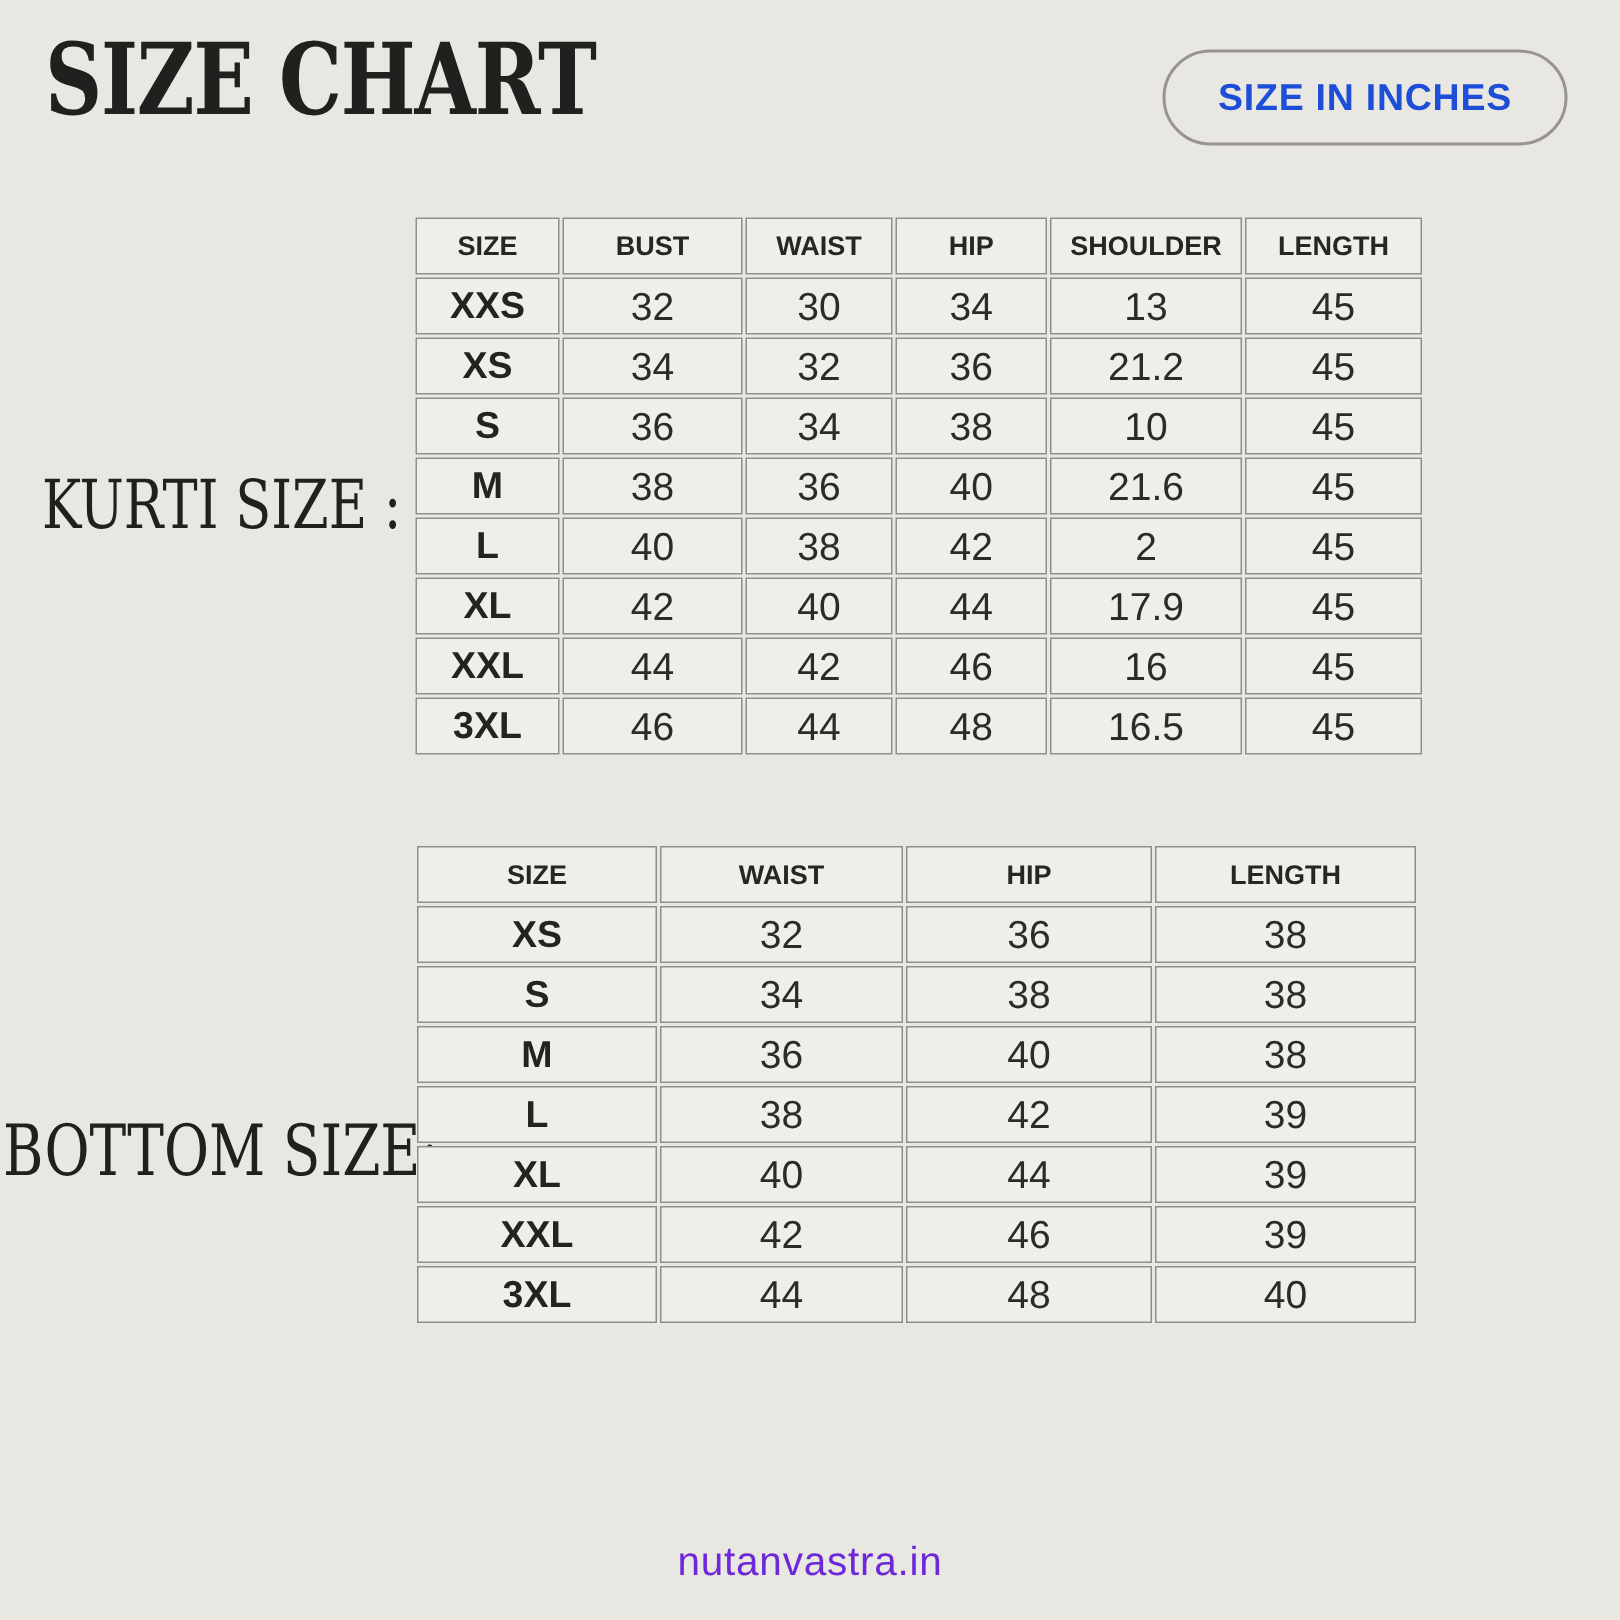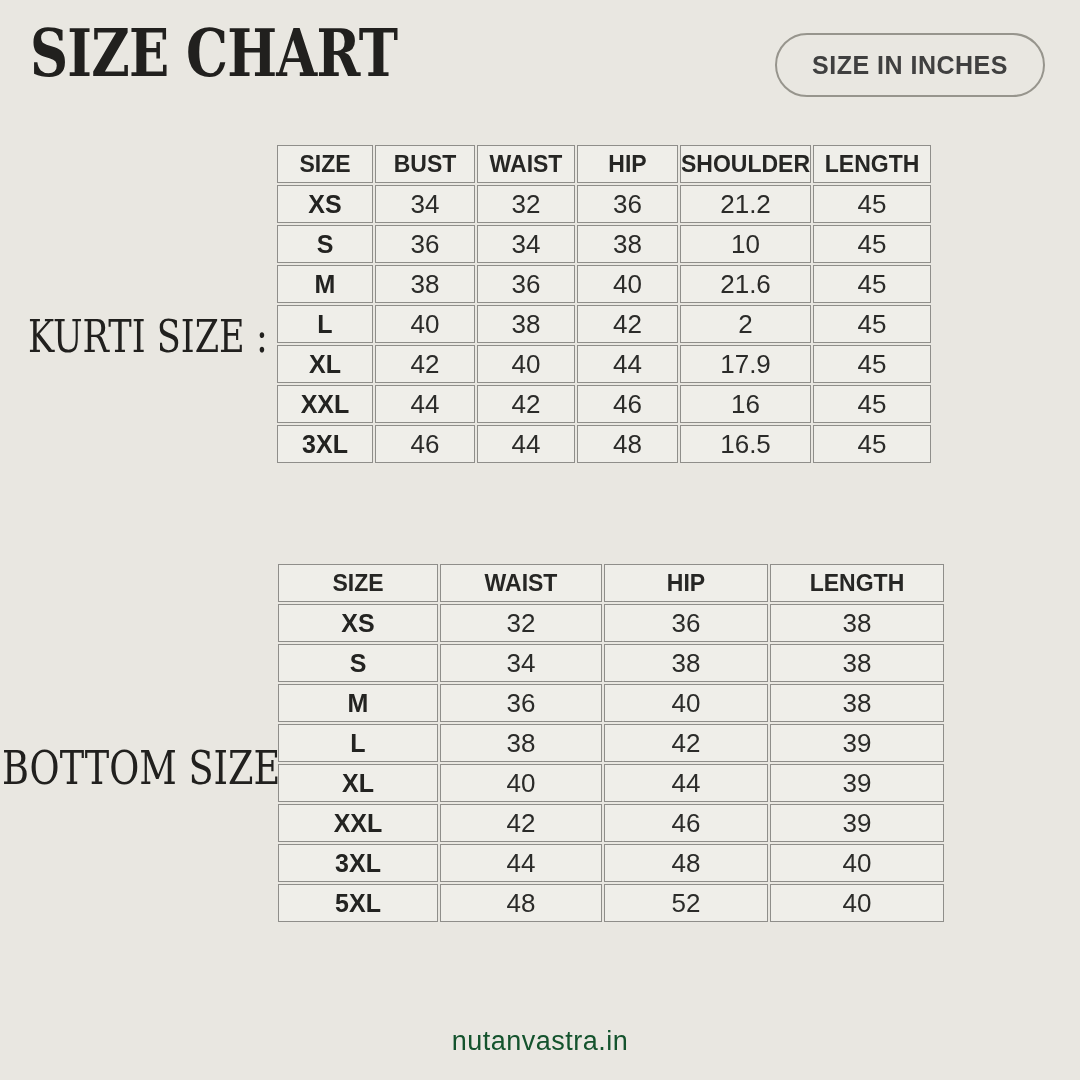--- a/index.html
+++ b/index.html
@@ -38,21 +38,21 @@
     width: 270px;
     height: 64px;
     border: 2px solid #97958d;
     border-radius: 33px;
     display: flex;
     align-items: center;
     justify-content: center;
     font-size: 25px;
     font-weight: 700;
     letter-spacing: 0.5px;
-    color: #404040;
+    color: #1d4ed8;
   }
 
   
   .section-label {
     position: absolute;
     font-family: "DejaVu Serif", serif;
     color: #21201e;
     white-space: nowrap;
     transform: scaleX(0.78);
     transform-origin: left top;
@@ -67,48 +67,48 @@
     border-spacing: 2px;
     table-layout: fixed;
   }
   th, td {
     border: 1px solid #8f8e8a;
     background: #efeee9;
     text-align: center;
     vertical-align: middle;
     overflow: hidden;
   }
-  th { height: 38px; font-size: 23px; font-weight: 700; letter-spacing: 0; }
+  th { height: 38px; font-size: 18px; font-weight: 700; letter-spacing: 0; }
   td { height: 38px; font-size: 26px; font-weight: 400; color: #2b2b29; }
   td.size-col { font-weight: 700; font-size: 25px; color: #232321; }
 
   .kurti-table  { left: 275px; top: 143px; }
   .kurti-table  th:nth-child(1) { width: 96px; }
-  .kurti-table  th:nth-child(2) { width: 100px; margin-left: 48px; }
+  .kurti-table  th:nth-child(2) { width: 120px; margin-left: 48px; }
   .kurti-table  th:nth-child(3) { width: 98px; }
   .kurti-table  th:nth-child(4) { width: 101px; }
   .kurti-table  th:nth-child(5) { width: 128px; }
   .kurti-table  th:nth-child(6) { width: 118px; }
 
   .bottom-table { left: 276px; top: 562px; }
   .bottom-table th:nth-child(1) { width: 160px; }
   .bottom-table th:nth-child(2) { width: 162px; }
   .bottom-table th:nth-child(3) { width: 164px; }
   .bottom-table th:nth-child(4) { width: 174px; }
 
   
   .footer {
     position: absolute;
     left: 0;
     top: 1026px;
     width: 100%;
     text-align: center;
     font-size: 27px;
     letter-spacing: 0.5px;
-    color: #14532d;
+    color: #6d28d9;
   }
 </style>
 </head>
 <body>
 
 <div class="canvas">
 
   <div class="title">SIZE CHART</div>
 
   <div class="badge">
@@ -123,20 +123,28 @@
           <th>SIZE</th>
           <th>BUST</th>
           <th>WAIST</th>
           <th>HIP</th>
           <th>SHOULDER</th>
           <th>LENGTH</th>
         </tr>
       </thead>
     <tbody>
         <tr>
+          <td class="size-col">XXS</td>
+          <td>32</td>
+          <td>30</td>
+          <td>34</td>
+          <td>13</td>
+          <td>45</td>
+        </tr>
+        <tr>
           <td class="size-col">XS</td>
           <td>34</td>
           <td>32</td>
           <td>36</td>
           <td>21.2</td>
           <td>45</td>
         </tr>
         <tr>
           <td class="size-col">S</td>
           <td>36</td>
@@ -235,24 +243,18 @@
           <td>42</td>
           <td>46</td>
           <td>39</td>
         </tr>
         <tr>
           <td class="size-col">3XL</td>
           <td>44</td>
           <td>48</td>
           <td>40</td>
         </tr>
-        <tr>
-          <td class="size-col">5XL</td>
-          <td>48</td>
-          <td>52</td>
-          <td>40</td>
-        </tr>
       </tbody>
   </table>
 
   <div class="footer">nutanvastra.in</div>
 
 </div>
 
 </body></html>

